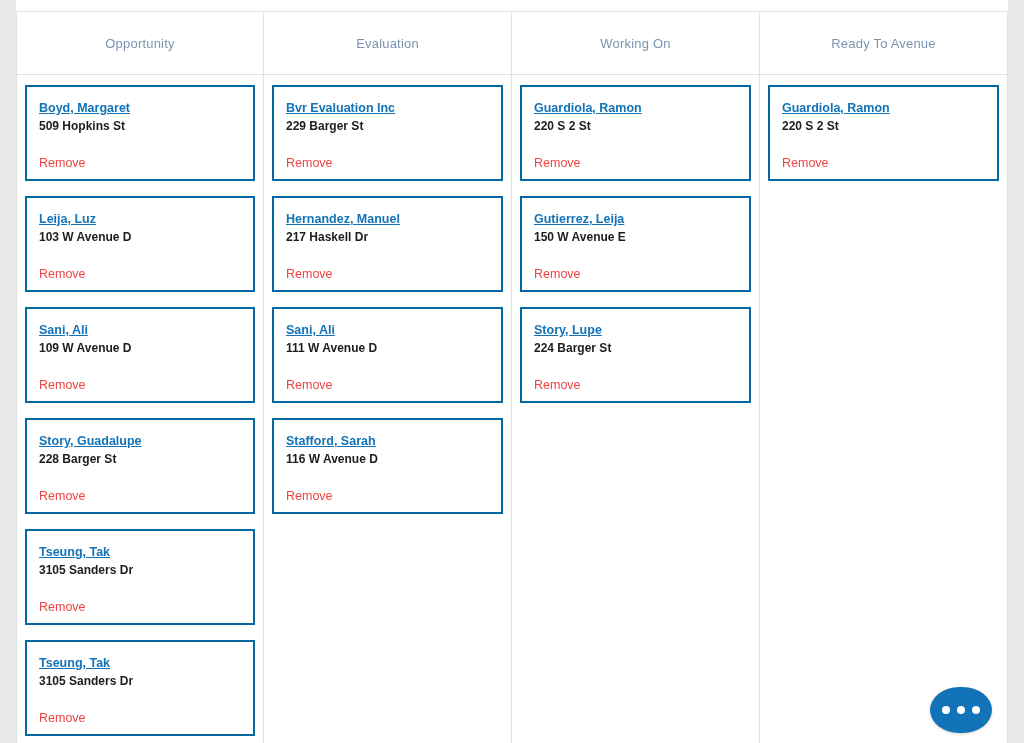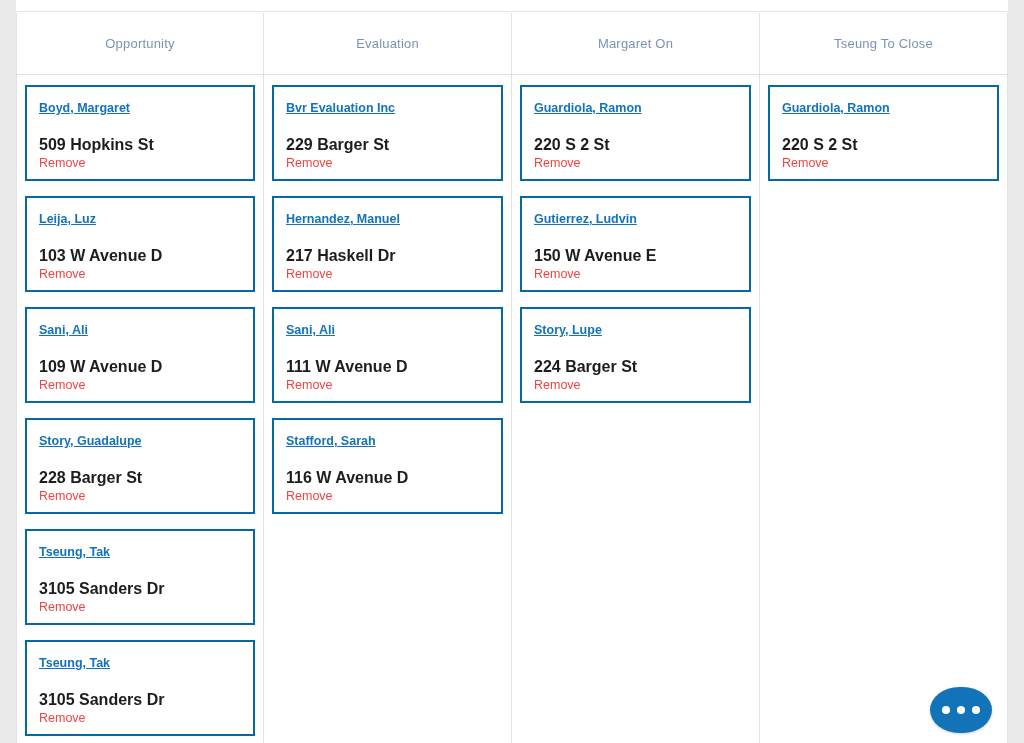--- a/index.html
+++ b/index.html
@@ -114,22 +114,22 @@
     font-size: 12.5px;
     font-weight: bold;
     color: #1273b8;
     text-decoration: underline;
     line-height: 1.25;
     cursor: pointer;
     white-space: nowrap;
   }
 
   .card-address {
-    margin-top: 18px;
-    font-size: 16px;
+    margin-top: 2px;
+    font-size: 12px;
     font-weight: bold;
     color: #1d1d1d;
     line-height: 1.3;
     white-space: nowrap;
   }
 
   .card-remove {
     position: absolute;
     left: 12px;
     bottom: 10px;
@@ -195,31 +195,31 @@
           </div>
           <div class="column-body">
             <div class="card"><a class="card-name">Bvr Evaluation Inc</a><div class="card-address">229 Barger St</div><a class="card-remove">Remove</a></div>
             <div class="card"><a class="card-name">Hernandez, Manuel</a><div class="card-address">217 Haskell Dr</div><a class="card-remove">Remove</a></div>
             <div class="card"><a class="card-name">Sani, Ali</a><div class="card-address">111 W Avenue D</div><a class="card-remove">Remove</a></div>
             <div class="card"><a class="card-name">Stafford, Sarah</a><div class="card-address">116 W Avenue D</div><a class="card-remove">Remove</a></div>
           </div>
         </div>
         <div class="column">
           <div class="column-header">
-            <span class="column-header-title">Margaret On</span>
+            <span class="column-header-title">Working On</span>
           </div>
           <div class="column-body">
             <div class="card"><a class="card-name">Guardiola, Ramon</a><div class="card-address">220 S 2 St</div><a class="card-remove">Remove</a></div>
-            <div class="card"><a class="card-name">Gutierrez, Ludvin</a><div class="card-address">150 W Avenue E</div><a class="card-remove">Remove</a></div>
+            <div class="card"><a class="card-name">Gutierrez, Leija</a><div class="card-address">150 W Avenue E</div><a class="card-remove">Remove</a></div>
             <div class="card"><a class="card-name">Story, Lupe</a><div class="card-address">224 Barger St</div><a class="card-remove">Remove</a></div>
           </div>
         </div>
         <div class="column">
           <div class="column-header">
-            <span class="column-header-title">Tseung To Close</span>
+            <span class="column-header-title">Ready To Avenue</span>
           </div>
           <div class="column-body">
             <div class="card"><a class="card-name">Guardiola, Ramon</a><div class="card-address">220 S 2 St</div><a class="card-remove">Remove</a></div>
           </div>
         </div>
       </div>
 
     <button class="fab">
       <span class="fab-dot"></span>
       <span class="fab-dot"></span>

